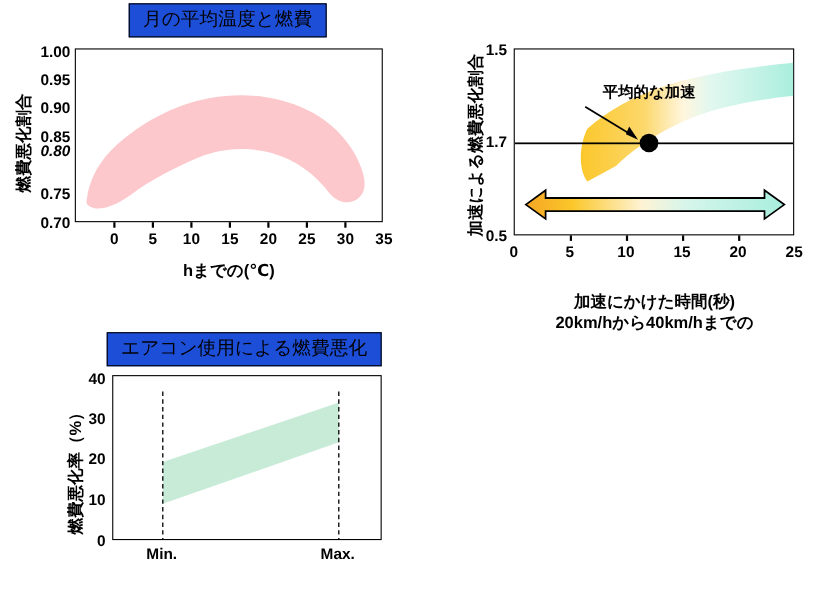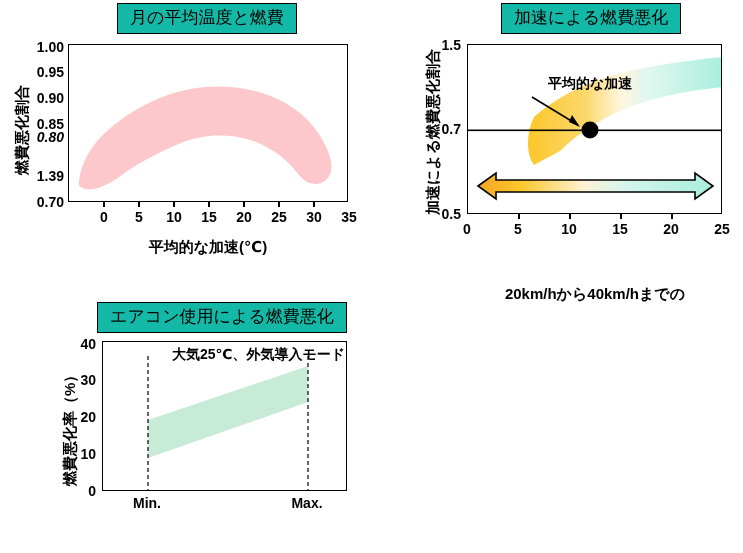--- a/index.html
+++ b/index.html
@@ -7,21 +7,21 @@
     width:743px;height:553px;position:relative;overflow:hidden;
     font-family:"Liberation Sans","DejaVu Sans",sans-serif;
     color:#000;
   }
   .panel{position:absolute;}
 
   
   .title-box{
     position:absolute;
     border:1.5px solid #000;
-    background:#14b8a6;
+    background:#1d4ed8;
     font-size:17px;
     font-weight:400;
     line-height:1;
     padding:5px 12px 7px 12px;
     white-space:nowrap;
     letter-spacing:0px;
   }
 
   
   .plot{
@@ -71,21 +71,21 @@
 
 <div class="panel" style="left:0;top:0;width:371px;height:280px;">
 
   <div class="title-box" style="left:117px;top:3px;">月の平均温度と燃費</div>
 
   <div class="ytick" style="left:22px;top:40px;width:42px;">1.00</div>
   <div class="ytick" style="left:22px;top:65px;width:42px;">0.95</div>
   <div class="ytick" style="left:22px;top:91px;width:42px;">0.90</div>
   <div class="ytick" style="left:22px;top:117px;width:42px;">0.85</div>
   <div class="ytick" style="left:22px;top:130px;width:42px;font-style:italic;">0.80</div>
-  <div class="ytick" style="left:22px;top:169px;width:42px;">1.39</div>
+  <div class="ytick" style="left:22px;top:169px;width:42px;">0.75</div>
   <div class="ytick" style="left:22px;top:195px;width:42px;">0.70</div>
 
   <div class="ylabel-vert" style="left:14px;top:175px;">燃費悪化割合</div>
 
   <div class="plot" style="left:68px;top:44px;width:280px;height:158px;">
     <svg width="280" height="158" viewBox="0 0 280 158">
       <path d="M 10 136
                C 12 118, 22 100, 38 86
                C 58 68, 88 50, 122 44
                C 152 39, 180 42, 204 52
@@ -110,29 +110,28 @@
 
   <div class="xtick" style="left:89px;top:210px;width:30px;">0</div>
   <div class="xtick" style="left:124px;top:210px;width:30px;">5</div>
   <div class="xtick" style="left:159px;top:210px;width:30px;">10</div>
   <div class="xtick" style="left:194px;top:210px;width:30px;">15</div>
   <div class="xtick" style="left:229px;top:210px;width:30px;">20</div>
   <div class="xtick" style="left:264px;top:210px;width:30px;">25</div>
   <div class="xtick" style="left:299px;top:210px;width:30px;">30</div>
   <div class="xtick" style="left:334px;top:210px;width:30px;">35</div>
 
-  <div class="axis-label" style="left:108px;top:238px;width:200px;">平均的な加速(℃)</div>
+  <div class="axis-label" style="left:108px;top:238px;width:200px;">hまでの(℃)</div>
 </div>
 
 <div class="panel" style="left:400px;top:0;width:343px;height:290px;">
 
-  <div class="title-box" style="left:101px;top:3px;">加速による燃費悪化</div>
 
   <div class="ytick" style="left:33px;top:38px;width:28px;">1.5</div>
-  <div class="ytick" style="left:33px;top:122px;width:28px;">0.7</div>
+  <div class="ytick" style="left:33px;top:122px;width:28px;">1.7</div>
   <div class="ytick" style="left:33px;top:207px;width:28px;">0.5</div>
 
   <div class="ylabel-vert" style="left:25px;top:215px;">加速による燃費悪化割合</div>
 
   <div class="plot" style="left:67px;top:44px;width:255px;height:170px;">
     <svg width="255" height="170" viewBox="0 0 255 170">
       <defs>
         <linearGradient id="bandgrad" x1="0" y1="0" x2="1" y2="0">
           <stop offset="0%" stop-color="#FBC72A" stop-opacity="1"></stop>
           <stop offset="30%" stop-color="#FCD665" stop-opacity="0.95"></stop>
@@ -184,20 +183,21 @@
   <div class="tickmark" style="left:271px;top:214px;width:1.5px;height:5px;"></div>
 
   <div class="xtick" style="left:53px;top:222px;width:28px;">0</div>
   <div class="xtick" style="left:104px;top:222px;width:28px;">5</div>
   <div class="xtick" style="left:155px;top:222px;width:28px;">10</div>
   <div class="xtick" style="left:206px;top:222px;width:28px;">15</div>
   <div class="xtick" style="left:257px;top:222px;width:28px;">20</div>
   <div class="xtick" style="left:308px;top:222px;width:28px;">25</div>
 
   <div class="axis-label" style="left:65px;top:248px;width:260px;margin-top:37px;">20km/hから40km/hまでの</div>
+  <div class="axis-label" style="left:65px;top:266px;width:260px;">加速にかけた時間(秒)</div>
 </div>
 
 <div class="panel" style="left:0;top:290px;width:360px;height:263px;margin-left:40px;">
 
   <div class="title-box" style="left:57px;top:12px;">エアコン使用による燃費悪化</div>
 
   <div class="ytick" style="left:30px;top:47px;width:26px;">40</div>
   <div class="ytick" style="left:30px;top:83px;width:26px;">30</div>
   <div class="ytick" style="left:30px;top:120px;width:26px;">20</div>
   <div class="ytick" style="left:30px;top:157px;width:26px;">10</div>
@@ -208,18 +208,17 @@
   <div class="plot" style="left:62px;top:51px;width:245px;height:150px;">
     <svg width="245" height="150" viewBox="0 0 245 150">
 
       <polygon points="45,78 205,24 205,60 45,116" fill="#C8EBD8"></polygon>
 
       <line x1="45" y1="14" x2="45" y2="150" stroke="#000" stroke-width="1.2" stroke-dasharray="4,3"></line>
       <line x1="205" y1="14" x2="205" y2="150" stroke="#000" stroke-width="1.2" stroke-dasharray="4,3"></line>
     </svg>
   </div>
 
-  <div class="annot" style="left:132px;top:57px;">大気25℃、外気導入モード</div>
 
   <div class="xtick" style="left:87px;top:206px;width:40px;text-align:center;">Min.</div>
   <div class="xtick" style="left:247px;top:206px;width:40px;">Max.</div>
 
 </div>
 
 </body></html>

